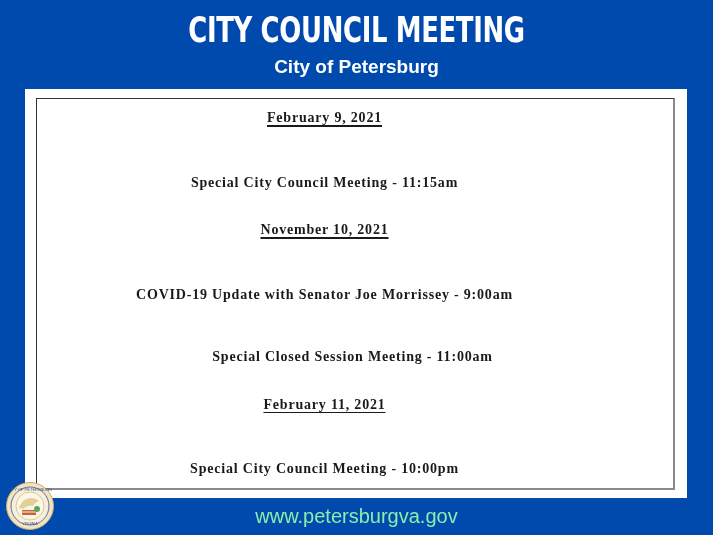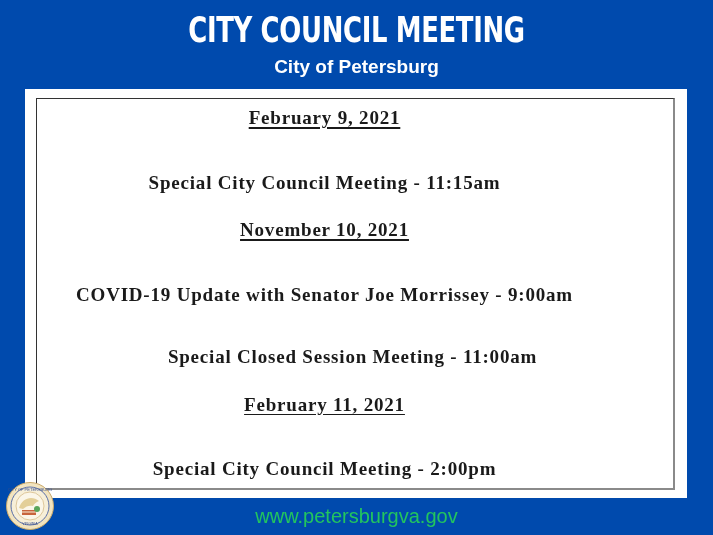--- a/index.html
+++ b/index.html
@@ -62,36 +62,36 @@
       box-sizing: border-box;
     }
     .line {
       position: absolute;
       left: 0;
       width: 649px;
       text-align: center;
       color: #1a1a1a;
       font-family: "Liberation Serif", serif;
       font-weight: bold;
-      font-size: 19px;
+      font-size: 14px;
       letter-spacing: 0.8px;
       line-height: 24px;
     }
     .date {
       text-decoration: underline;
       text-underline-offset: 3px;
       text-decoration-thickness: 1.5px;
     }
     .footer-url {
       position: absolute;
       left: 0;
       width: 713px;
       top: 503px;
       text-align: center;
-      color: #22c55e;
+      color: #86efac;
       font-family: "Liberation Sans", sans-serif;
       font-size: 20px;
       line-height: 26px;
     }
     .seal {
       position: absolute;
       left: 6px;
       top: 482px;
       width: 48px;
       height: 48px;
@@ -108,21 +108,21 @@
 </div>
 
 <div class="line date" style="top:106px;">February 9, 2021</div>
 <div class="line" style="top:171px;">Special City Council Meeting - 11:15am</div>
 
 <div class="line date" style="top:218px;">November 10, 2021</div>
 <div class="line" style="top:283px;text-align:center;">COVID-19 Update with Senator Joe Morrissey - 9:00am</div>
 <div class="line" style="top:345px;margin-left:28px;">Special Closed Session Meeting - 11:00am</div>
 
 <div class="line date" style="top:393px;text-decoration:underline;">February 11, 2021</div>
-<div class="line" style="top:457px;">Special City Council Meeting - 2:00pm</div>
+<div class="line" style="top:457px;">Special City Council Meeting - 10:00pm</div>
 
 <div class="seal">
   <svg width="48" height="48" viewBox="0 0 48 48">
     <circle cx="24" cy="24" r="23.5" fill="#f2e4bf" stroke="#c9a86a" stroke-width="1"></circle>
     <circle cx="24" cy="24" r="19" fill="#f7efd8" stroke="#5a6fa8" stroke-width="1"></circle>
     <circle cx="24" cy="24" r="14" fill="#fbf6e8" stroke="#c9a86a" stroke-width="0.6"></circle>
     <path d="M13 26 C16 16, 26 13, 33 19 C30 20, 28 22, 27 24 C24 23, 20 24, 17 27 Z" fill="#e3cf98"></path>
     <rect x="16" y="28" width="14" height="5" fill="#c8643c"></rect>
     <rect x="16" y="29.5" width="14" height="1" fill="#f7efd8"></rect>
     <circle cx="31" cy="27" r="3" fill="#5aa55a"></circle>

